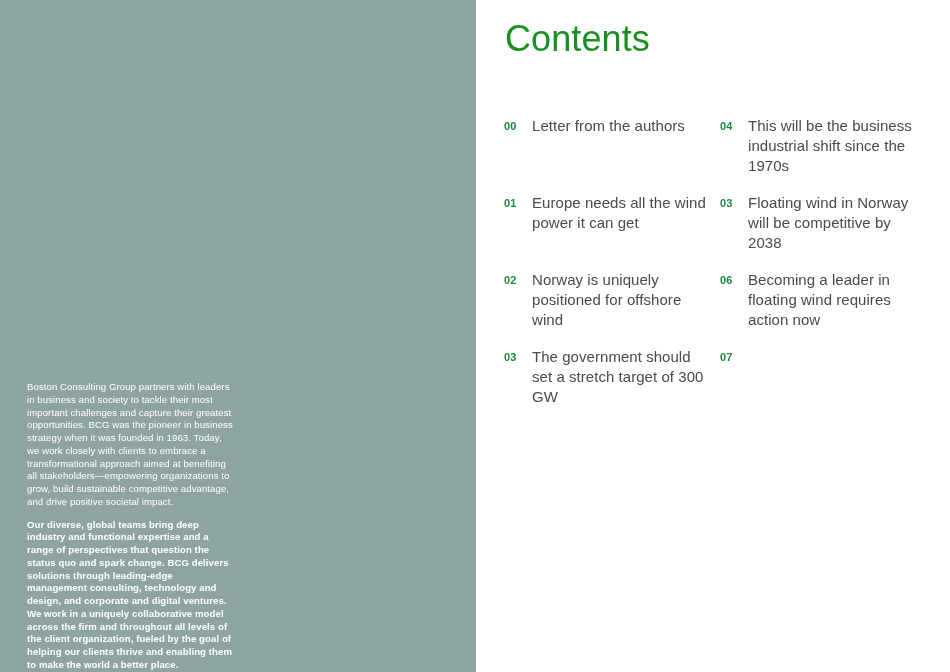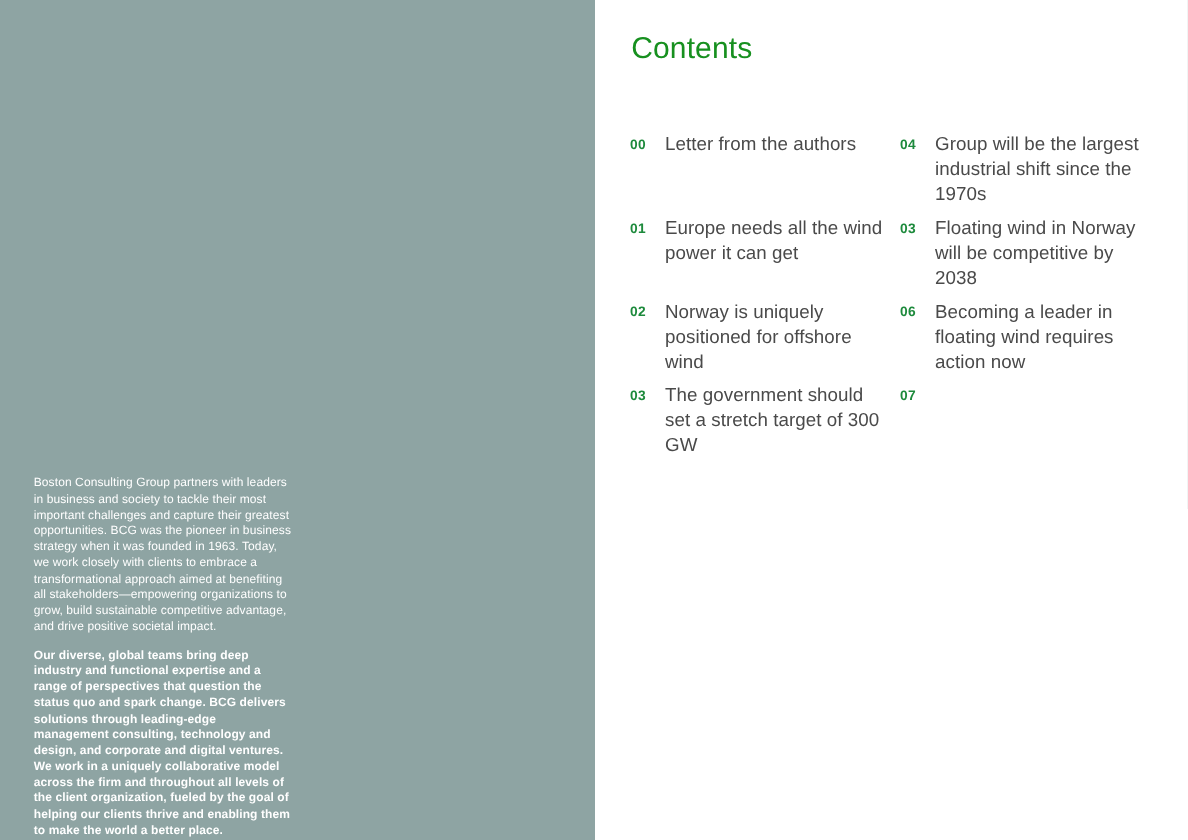--- a/index.html
+++ b/index.html
@@ -55,21 +55,21 @@
     top: 0;
     width: 474px;
     height: 672px;
     background: #ffffff;
   }
   .contents-title {
     position: absolute;
     left: 29px;
     top: 23px;
     margin: 0;
-    font-size: 24px;
+    font-size: 36px;
     font-weight: 400;
     line-height: 32px;
     color: #17901f;
     letter-spacing: 0.1px;
   }
 
   .toc {
     position: absolute;
     left: 0;
     top: 106px;
@@ -78,20 +78,21 @@
   .toc-col {
     position: absolute;
     top: 0;
   }
   .toc-col.left  { left: 28px;  width: 200px; }
   .toc-col.right { left: 244px; width: 200px; }
 
   .toc-entry {
     position: relative;
     height: 67px;
+    margin-top: 10px;
   }
   .toc-num {
     position: absolute;
     left: 0;
     top: 0;
     font-size: 11px;
     font-weight: bold;
     line-height: 20px;
     color: #1d8a3c;
     letter-spacing: 0.2px;
@@ -147,21 +148,21 @@
           <span class="toc-num">03</span>
           <span class="toc-label">The government should set a stretch target of 300 GW</span>
         </div>
 
       </div>
 
       <div class="toc-col right">
 
         <div class="toc-entry">
           <span class="toc-num">04</span>
-          <span class="toc-label">Group will be the largest industrial shift since the 1970s</span>
+          <span class="toc-label">This will be the business industrial shift since the 1970s</span>
         </div>
 
         <div class="toc-entry">
           <span class="toc-num">03</span>
           <span class="toc-label">Floating wind in Norway will be competitive by 2038</span>
         </div>
 
         <div class="toc-entry">
           <span class="toc-num">06</span>
           <span class="toc-label">Becoming a leader in floating wind requires action now</span>

